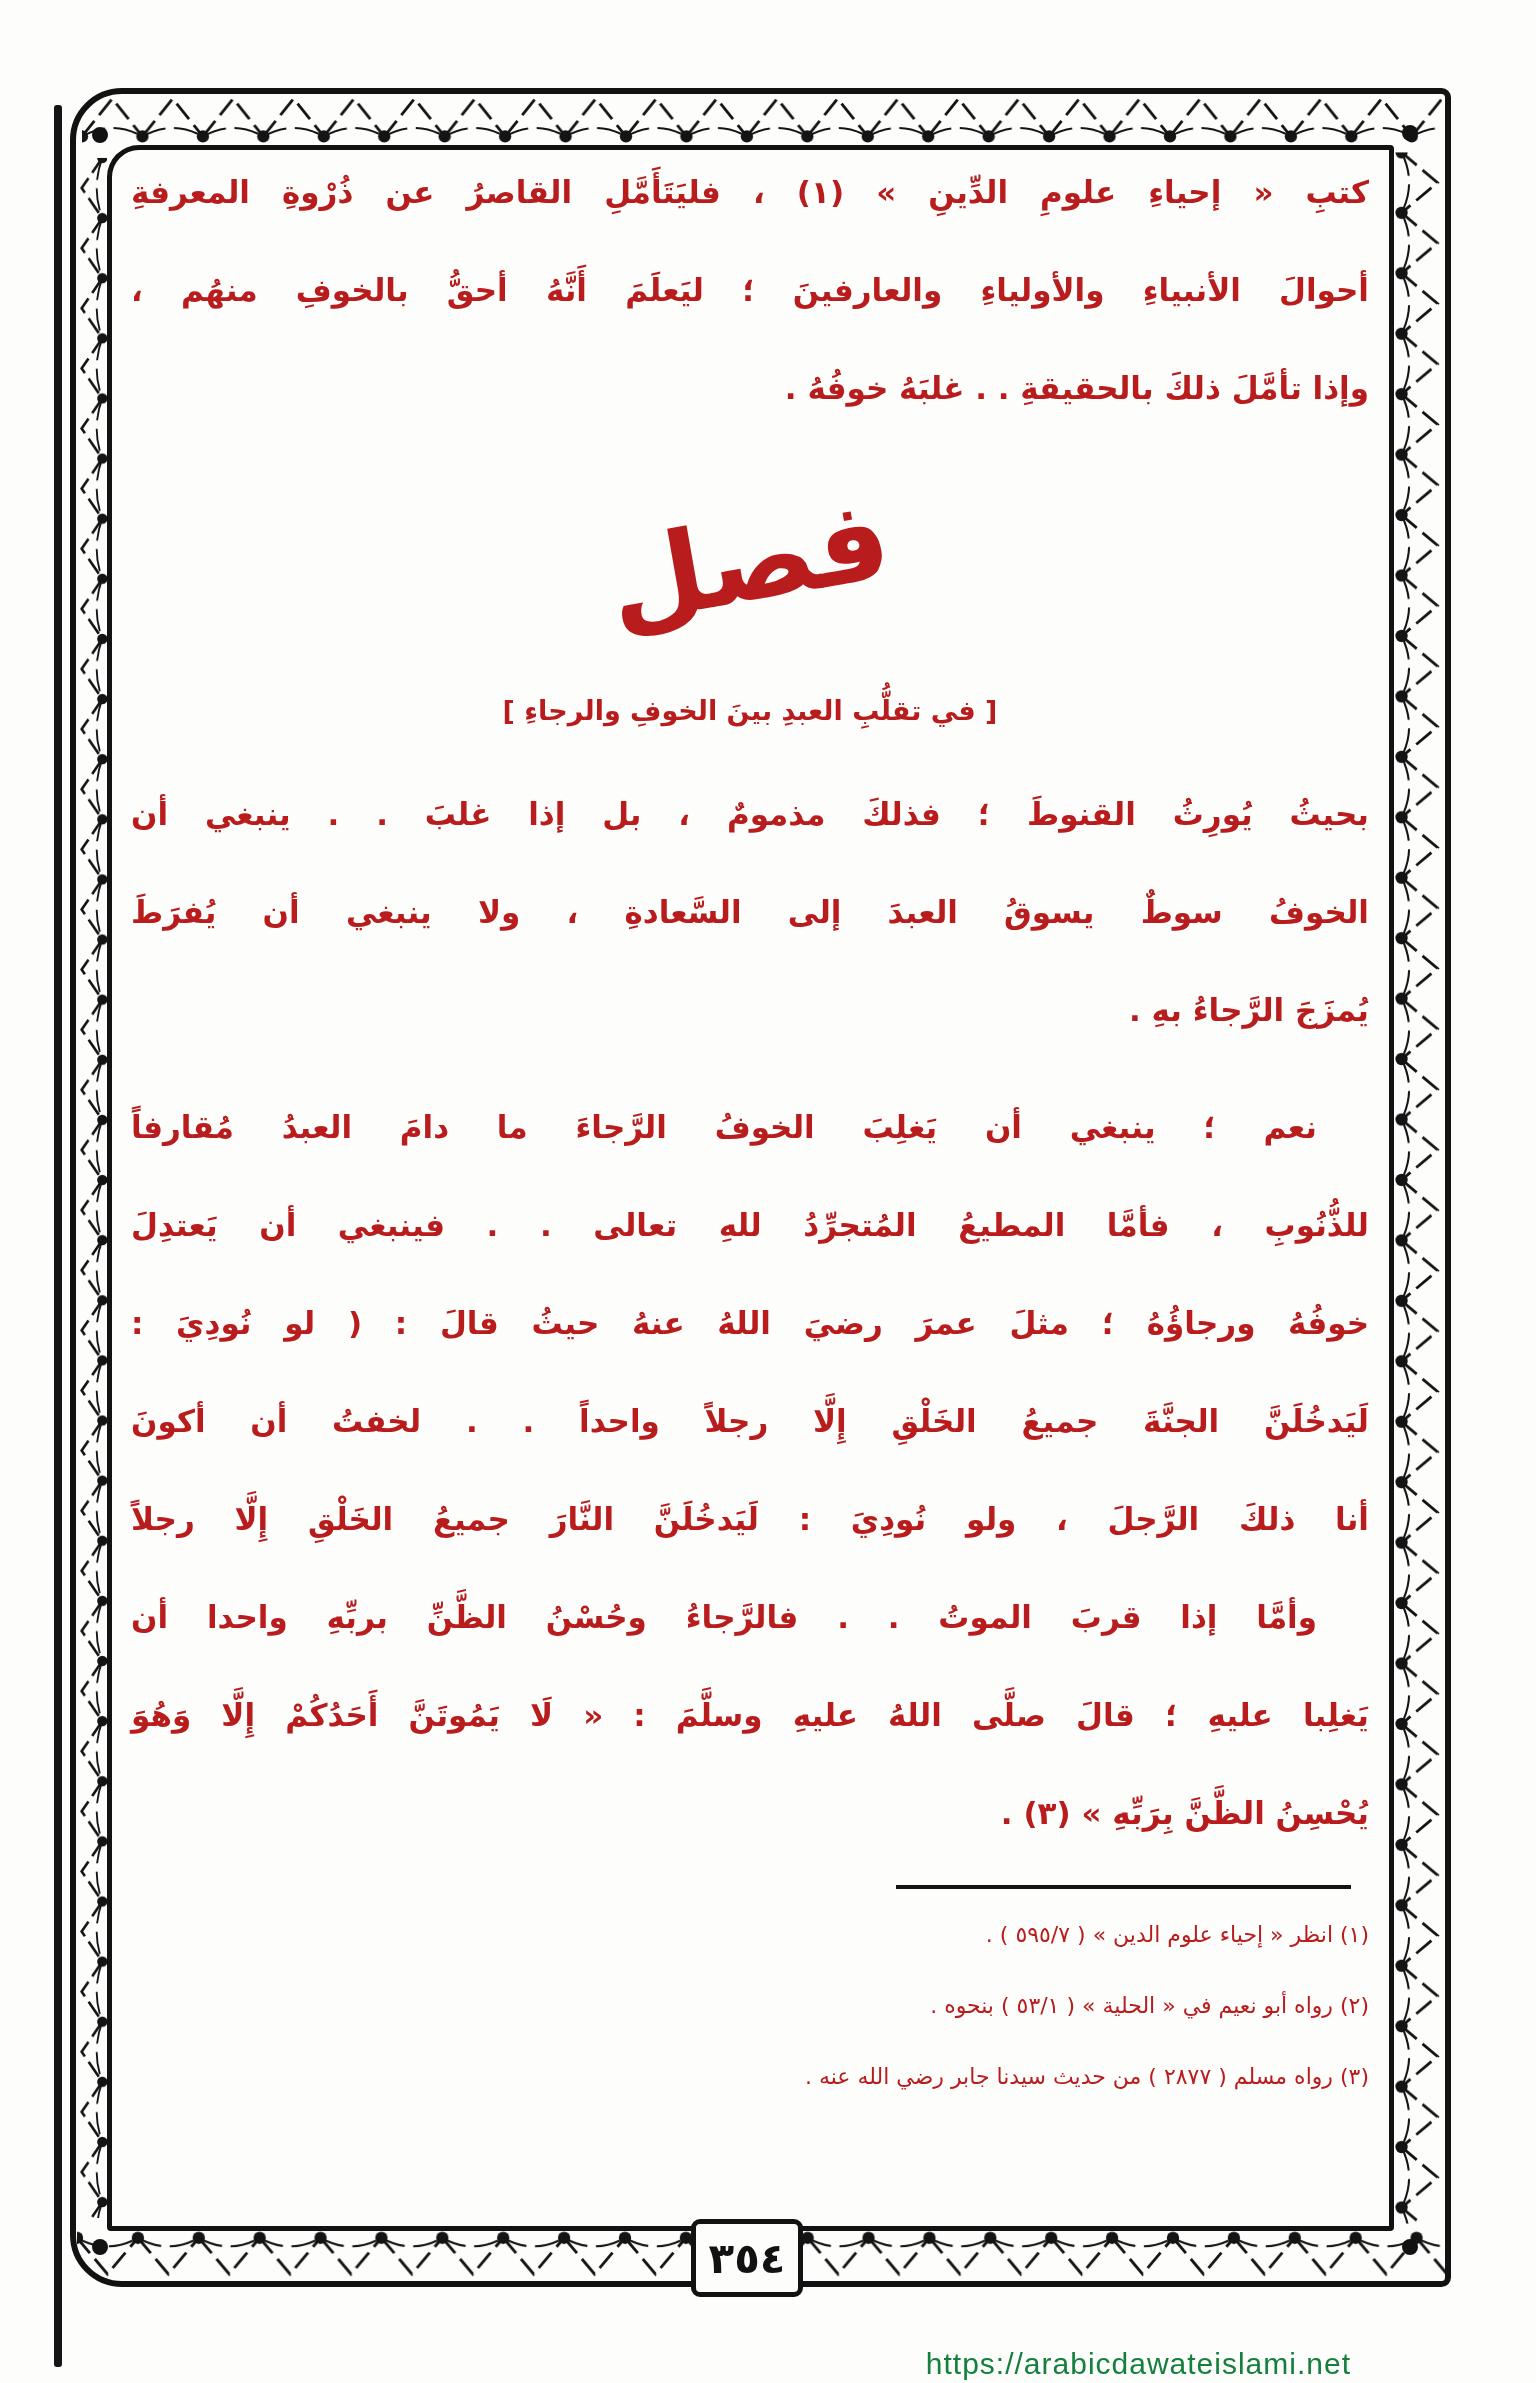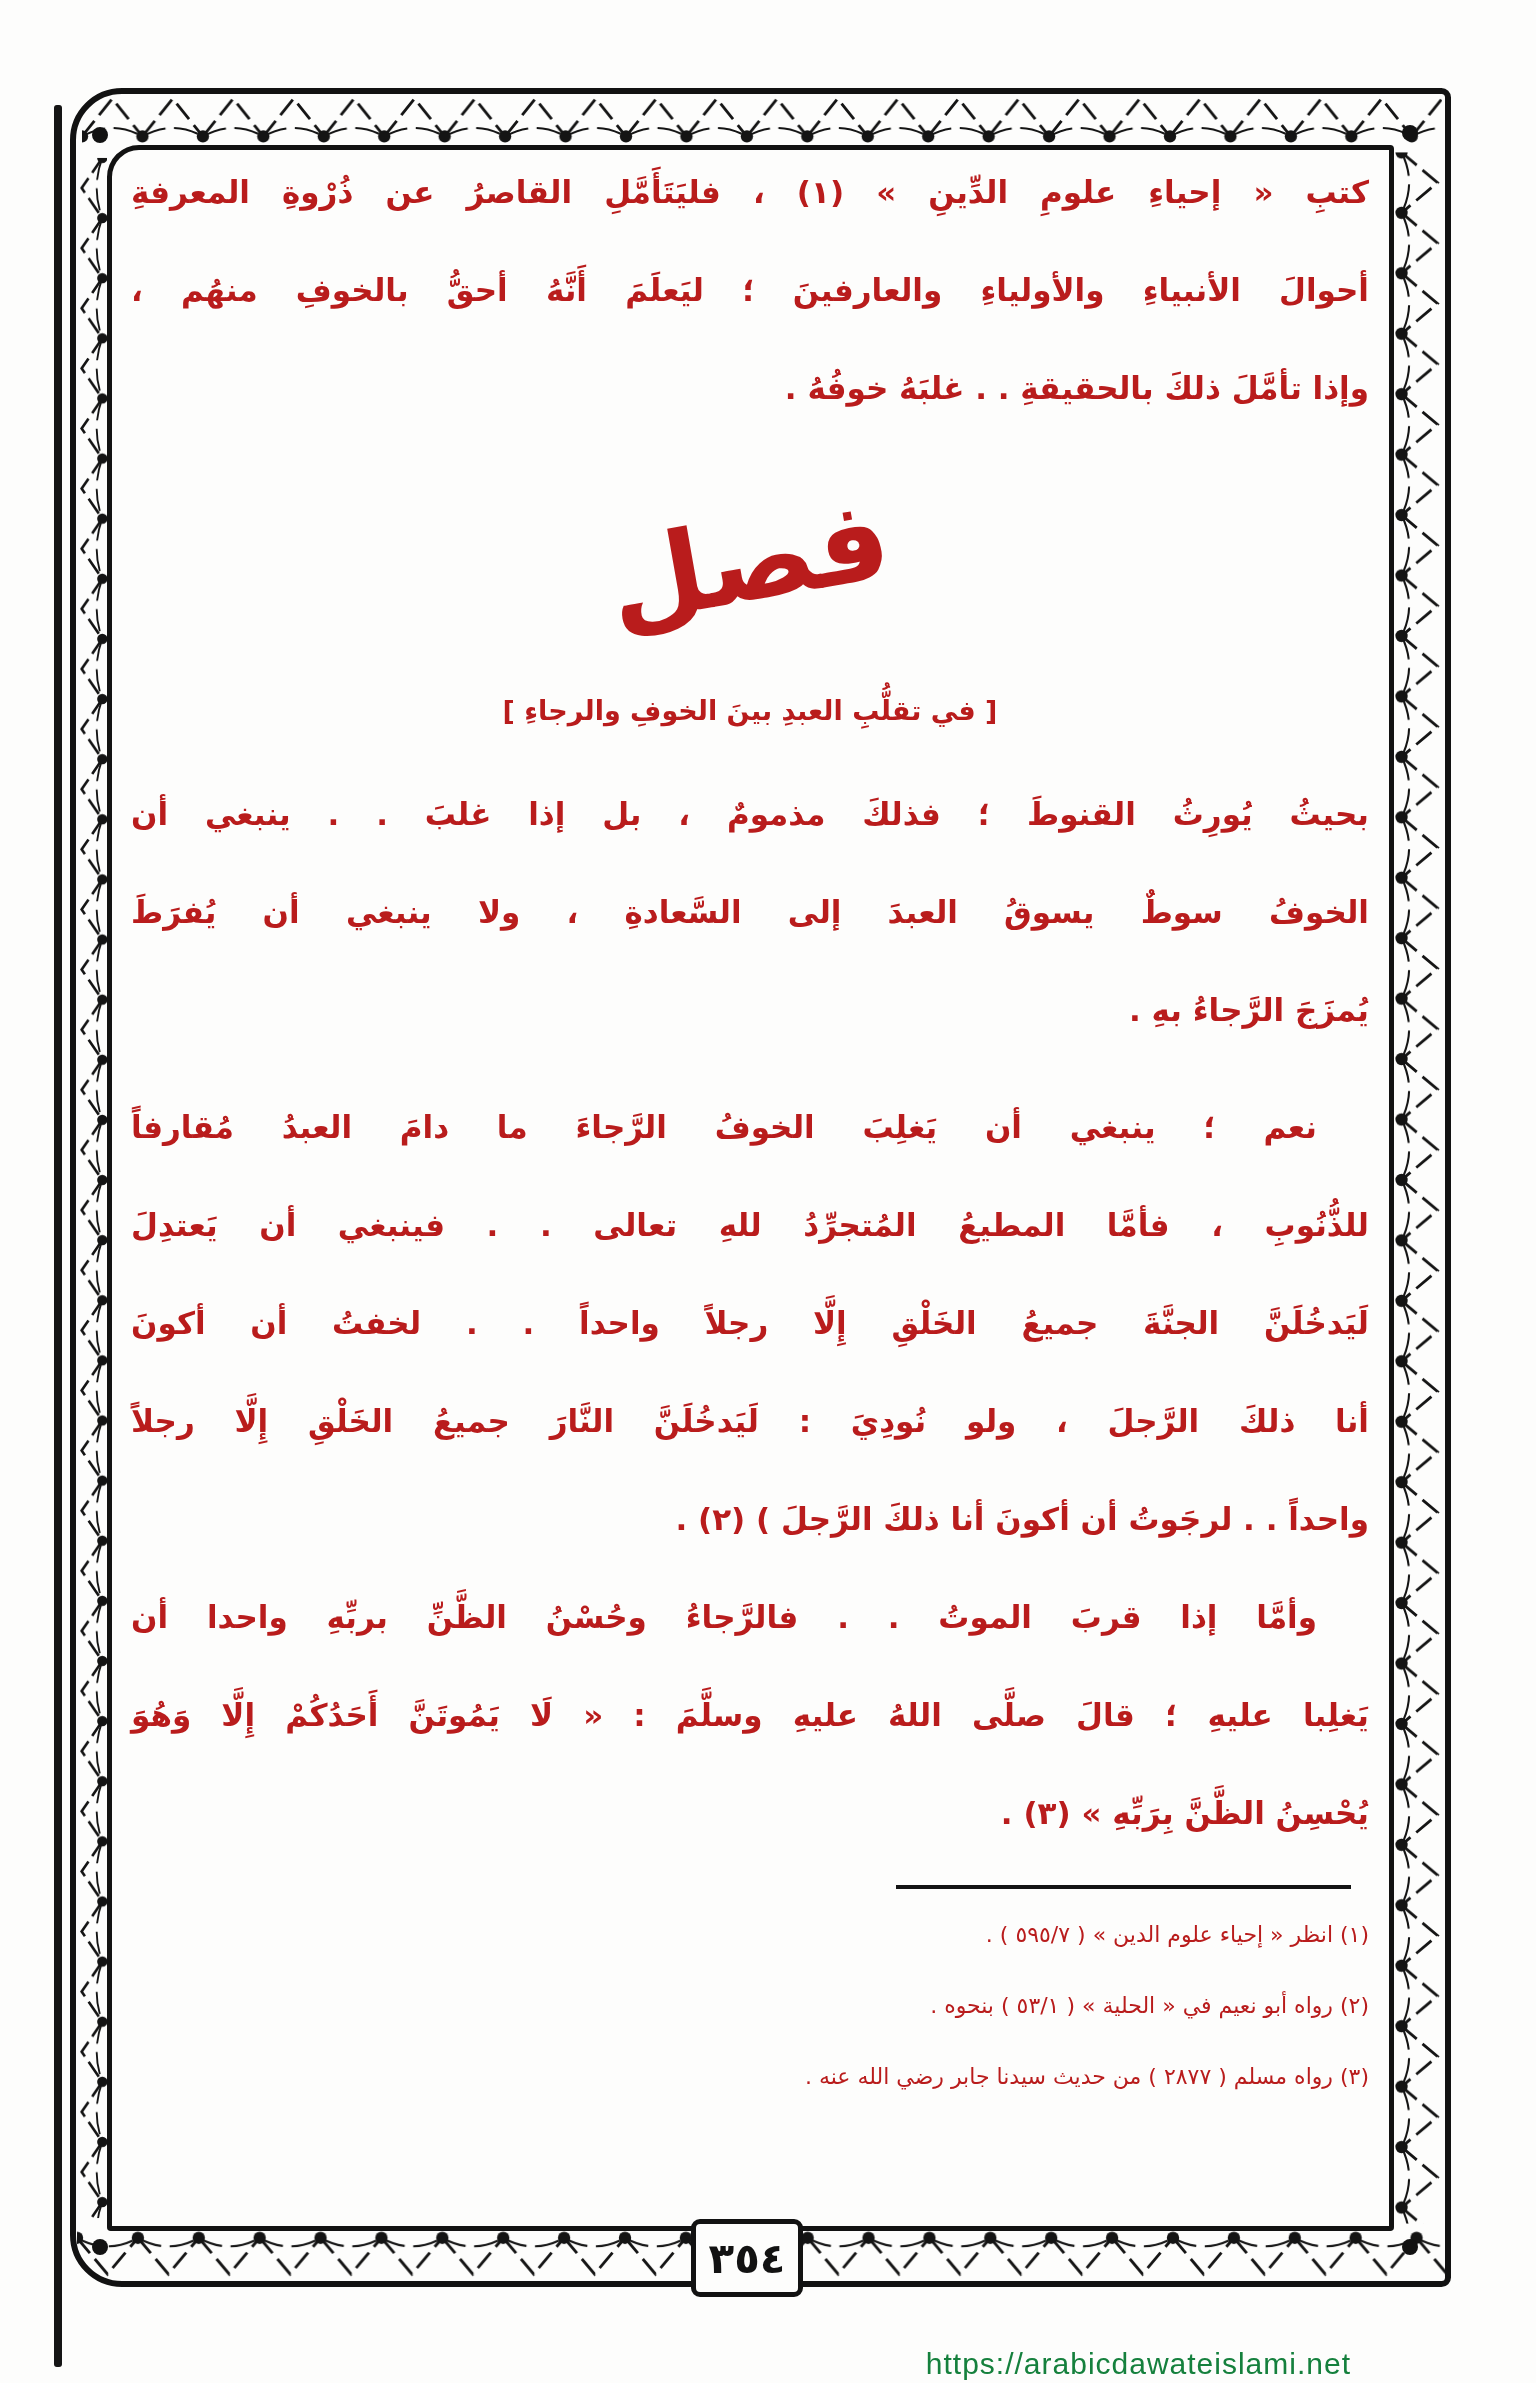--- a/index.html
+++ b/index.html
@@ -115,23 +115,23 @@
 
     <div class="para para-2">
       <div class="line just">بحيثُ يُورِثُ القنوطَ ؛ فذلكَ مذمومٌ ، بل إذا غلبَ . . ينبغي أن</div>
       <div class="line just">الخوفُ سوطٌ يسوقُ العبدَ إلى السَّعادةِ ، ولا ينبغي أن يُفرَطَ</div>
       <div class="line">يُمزَجَ الرَّجاءُ بهِ .</div>
     </div>
 
     <div class="para para-3">
       <div class="line just indent">نعم ؛ ينبغي أن يَغلِبَ الخوفُ الرَّجاءَ ما دامَ العبدُ مُقارفاً</div>
       <div class="line just">للذُّنُوبِ ، فأمَّا المطيعُ المُتجرِّدُ للهِ تعالى . . فينبغي أن يَعتدِلَ</div>
+      <div class="line just">خوفُهُ ورجاؤُهُ ؛ مثلَ عمرَ رضيَ اللهُ عنهُ حيثُ قالَ : ( لو نُودِيَ :</div>
       <div class="line just">لَيَدخُلَنَّ الجنَّةَ جميعُ الخَلْقِ إِلَّا رجلاً واحداً . . لخفتُ أن أكونَ</div>
       <div class="line just">أنا ذلكَ الرَّجلَ ، ولو نُودِيَ : لَيَدخُلَنَّ النَّارَ جميعُ الخَلْقِ إِلَّا رجلاً</div>
-      <div class="line">واحداً . . لرجَوتُ أن أكونَ أنا ذلكَ الرَّجلَ ) (٢) .</div>
     </div>
 
     <div class="para para-4">
       <div class="line just indent">وأمَّا إذا قربَ الموتُ . . فالرَّجاءُ وحُسْنُ الظَّنِّ بربِّهِ واحدا أن</div>
       <div class="line just">يَغلِبا عليهِ ؛ قالَ صلَّى اللهُ عليهِ وسلَّمَ : « لَا يَمُوتَنَّ أَحَدُكُمْ إِلَّا وَهُوَ</div>
       <div class="line">يُحْسِنُ الظَّنَّ بِرَبِّهِ » (٣) .</div>
     </div>
 
     <div class="separator"></div>
 

